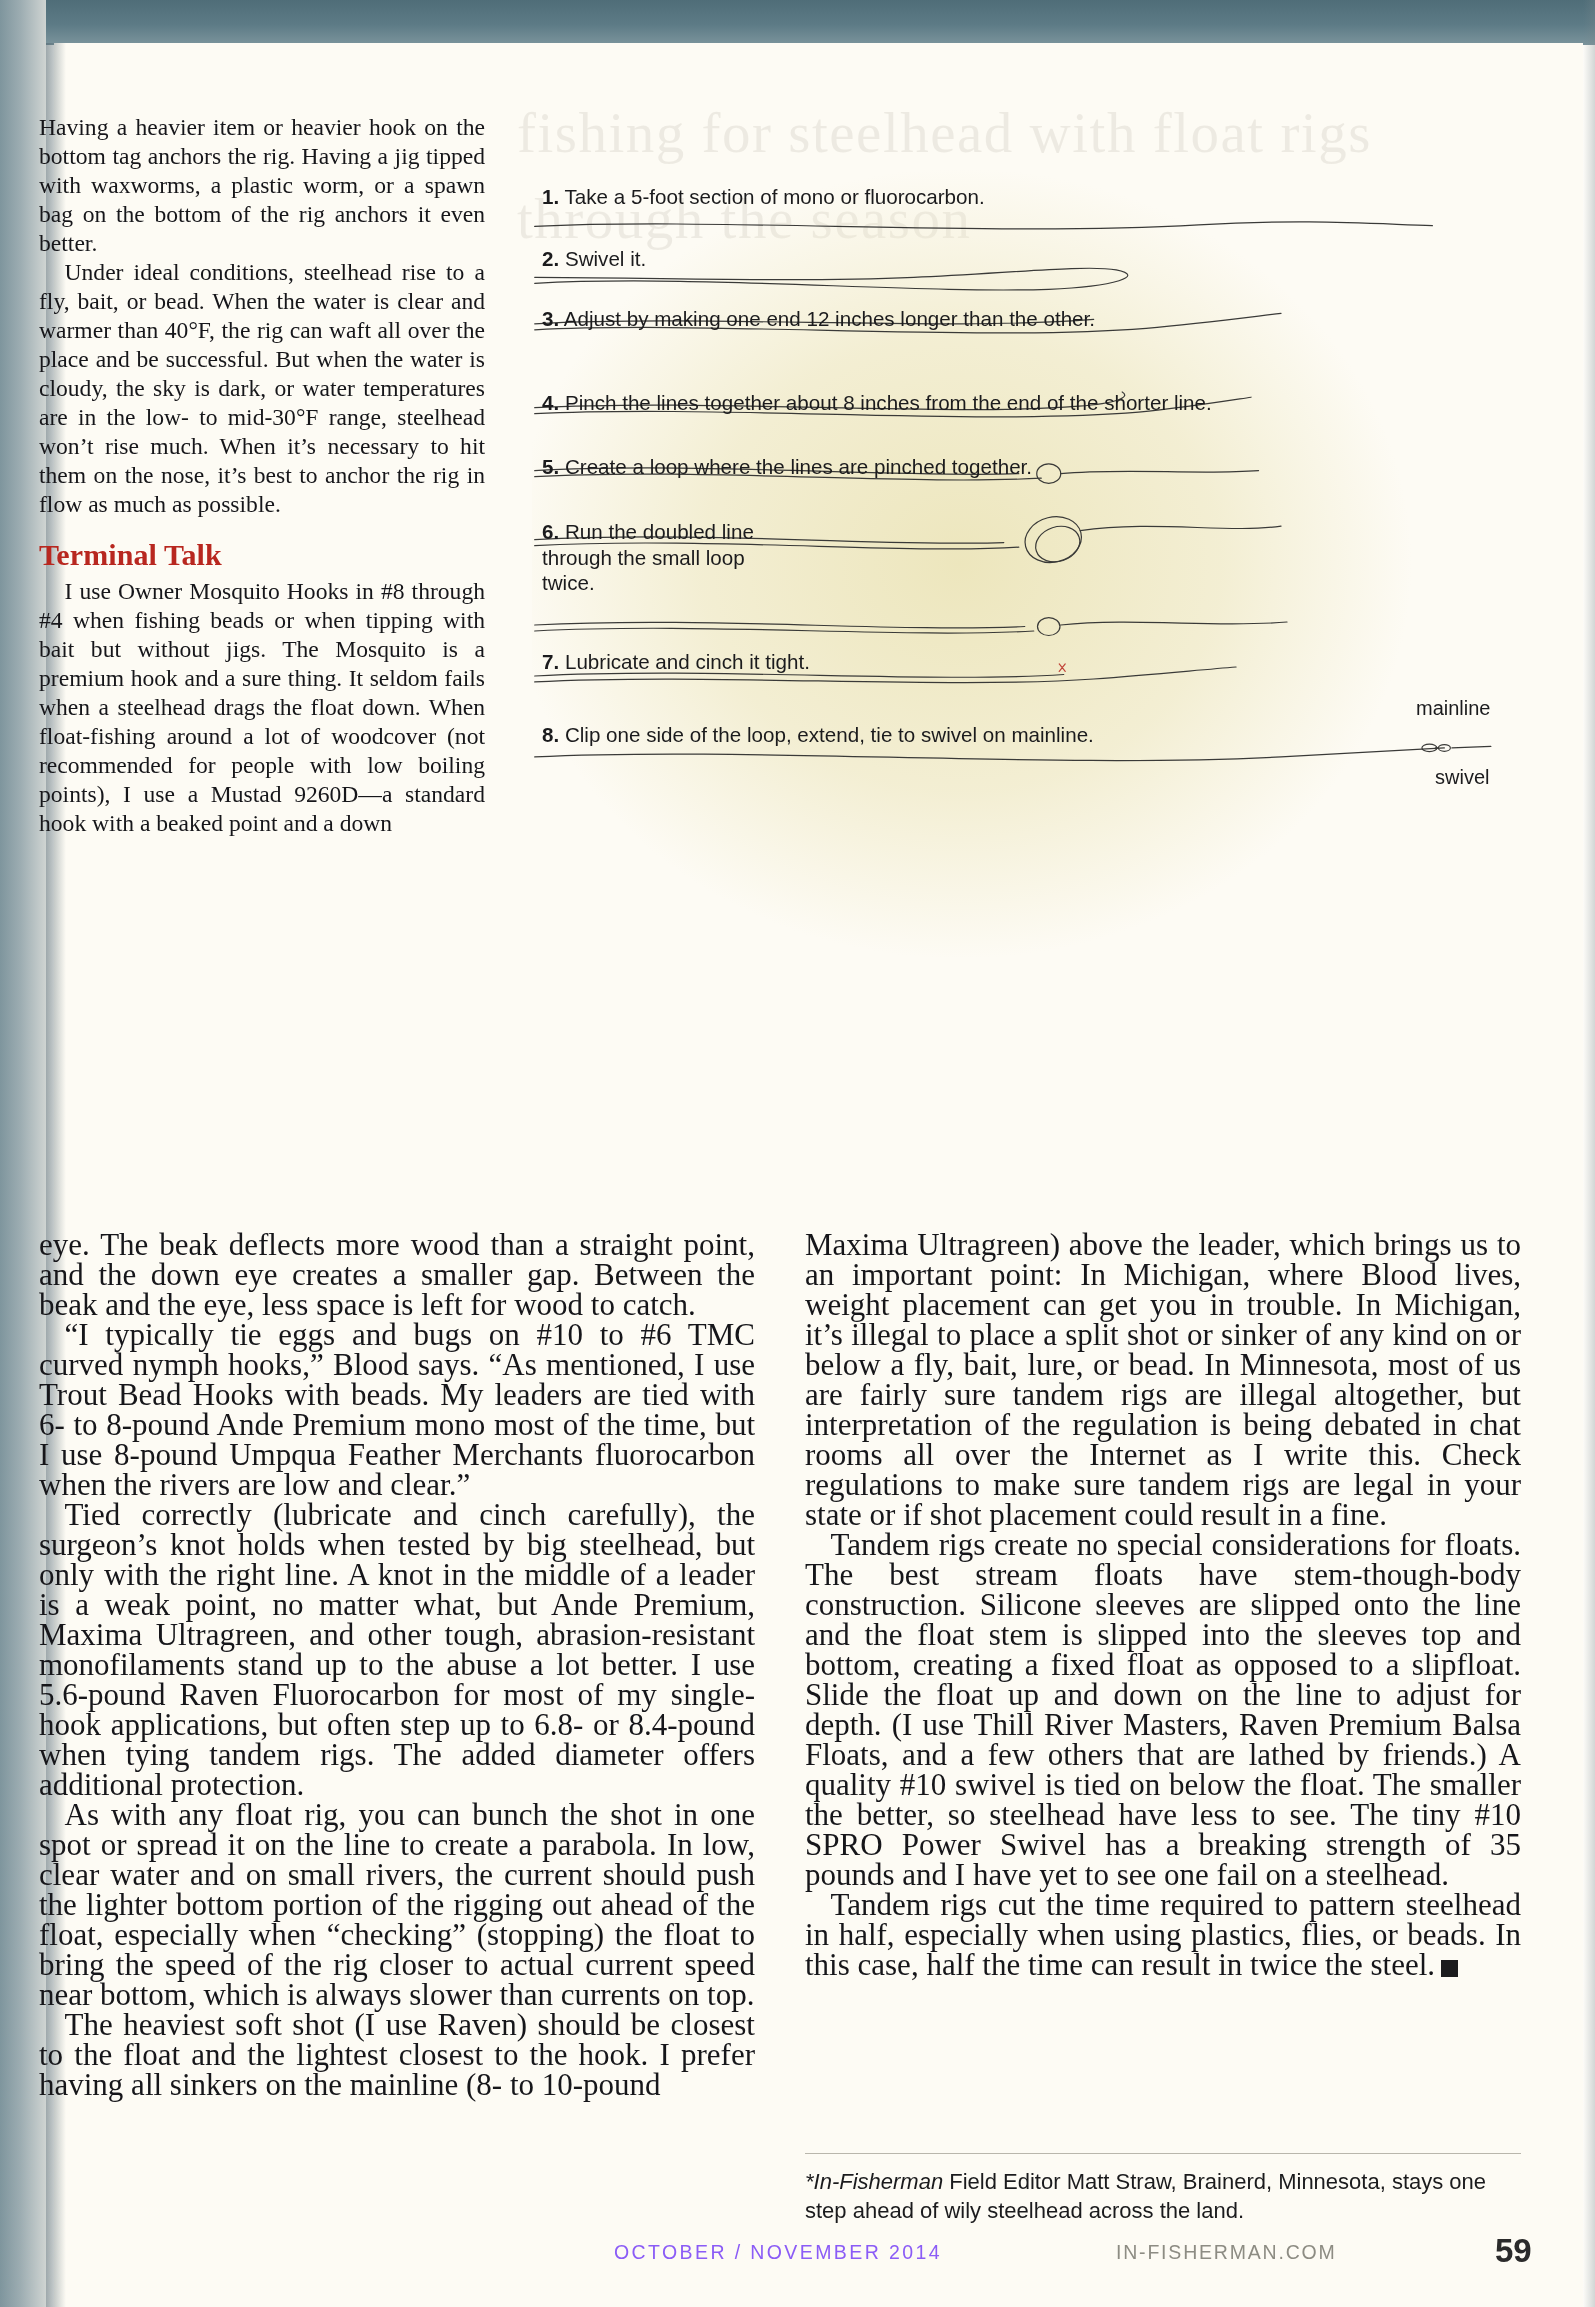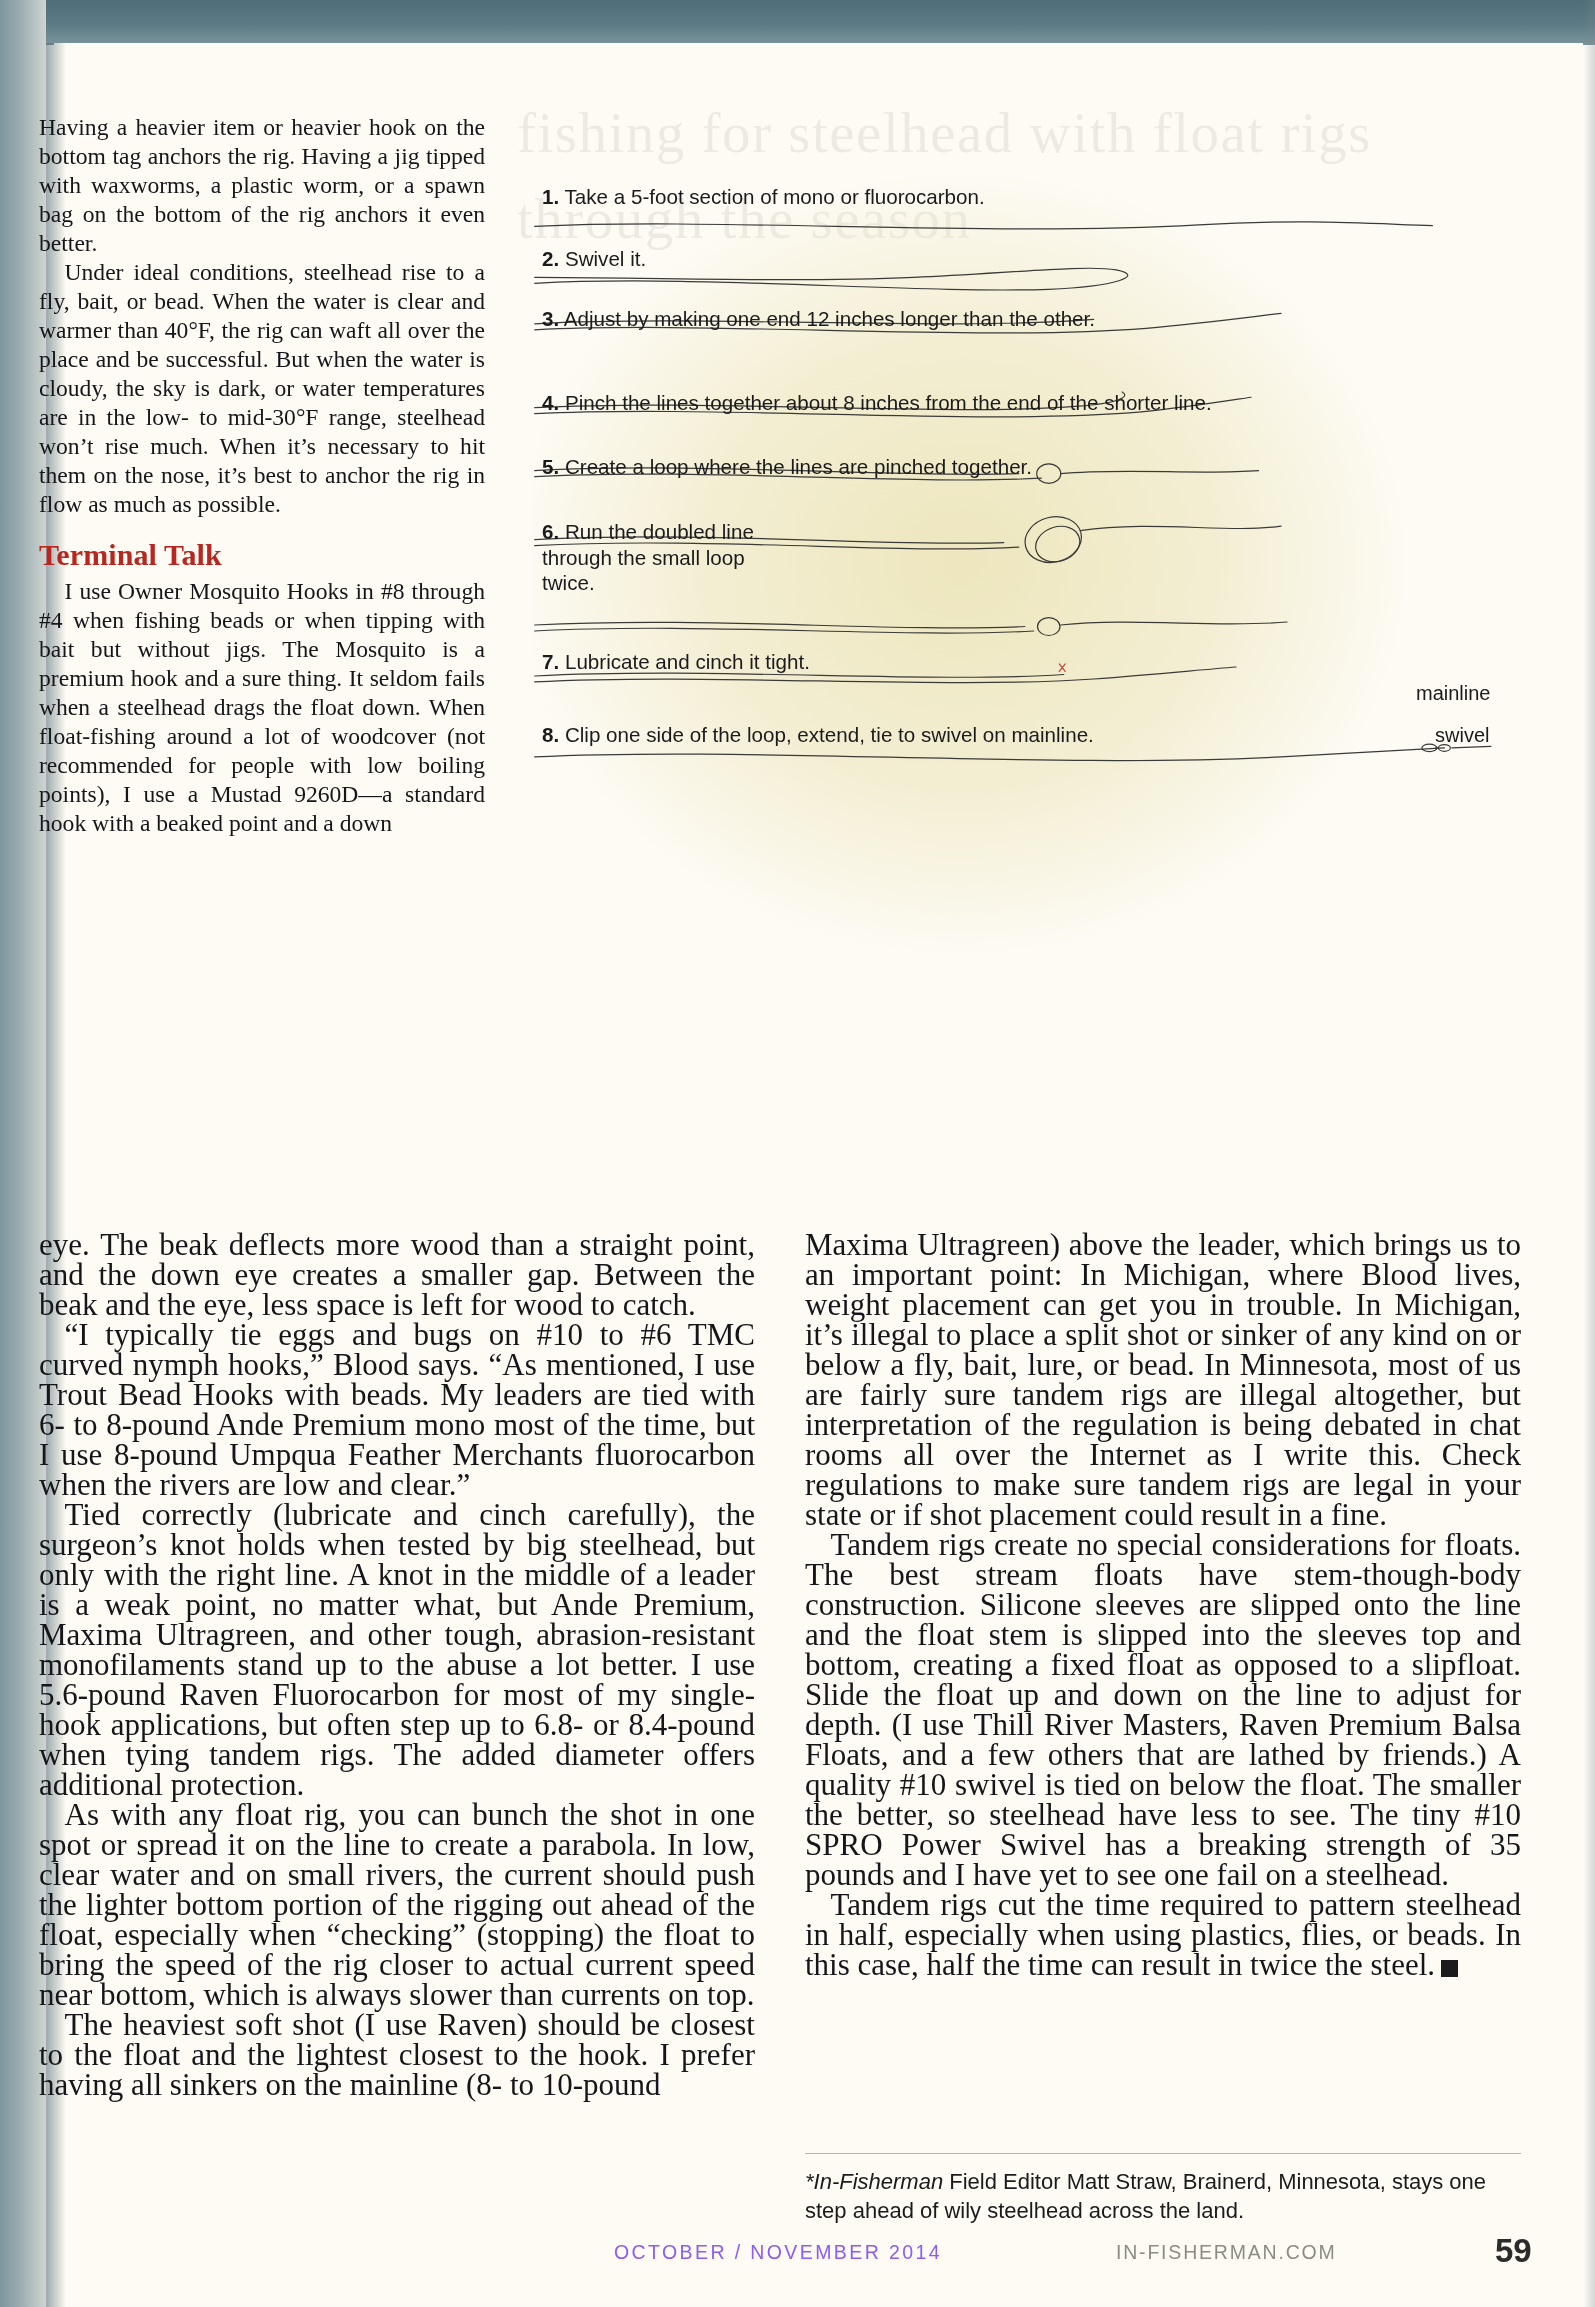--- a/index.html
+++ b/index.html
@@ -129,20 +129,21 @@
     color: #1b1b1d;
     white-space: nowrap;
   }
   .step b { font-weight: bold; }
   .step.wrap { white-space: normal; width: 322px; }
   .fig-label {
     position: absolute;
     font-family: "Liberation Sans", sans-serif;
     font-size: 20px;
     color: #1b1b1d;
+    margin-top: 15px;
   }
   .fig-svg {
     position: absolute;
     top: 0; left: 0;
     width: 1021px; height: 1124px;
   }
 
   
   .lower {
     position: absolute;
@@ -294,21 +295,21 @@
 
       <div class="step" style="top:364px; left:18px;"><b>5.</b> <span>Create a loop where the lines are pinched together.</span></div>
 
       <div class="step wrap" style="top:429px; left:18px; width:247px;"><b>6.</b> <span>Run the doubled line through the small loop twice.</span></div>
 
       <div class="step" style="top:559px; left:18px;"><b>7.</b> <span>Lubricate and cinch it tight.</span></div>
 
       <div class="step" style="top:632px; left:18px;"><b>8.</b> <span>Clip one side of the loop, extend, tie to swivel on mainline.</span></div>
 
       <div class="fig-label" style="top:592px; left:892px;">mainline</div>
-      <div class="fig-label" style="top:634px; left:911px;">swivel</div>
+      <div class="fig-label" style="top:661px; left:911px;">swivel</div>
     </div>
   </div>
 
   <div class="lower">
 
     <div class="col col-a">
       <p class="body-p first">eye. The beak deflects more wood than a straight point, and the down eye creates a smaller gap. Between the beak and the eye, less space is left for wood to catch.</p>
       <p class="body-p">“I typically tie eggs and bugs on #10 to #6 TMC curved nymph hooks,” Blood says. “As mentioned, I use Trout Bead Hooks with beads. My leaders are tied with 6- to 8-pound Ande Premium mono most of the time, but I use 8-pound Umpqua Feather Merchants fluorocarbon when the rivers are low and clear.”</p>
       <p class="body-p">Tied correctly (lubricate and cinch carefully), the surgeon’s knot holds when tested by big steelhead, but only with the right line. A knot in the middle of a leader is a weak point, no matter what, but Ande Premium, Maxima Ultragreen, and other tough, abrasion-resistant monofilaments stand up to the abuse a lot better. I use 5.6-pound Raven Fluorocarbon for most of my single-hook applications, but often step up to 6.8- or 8.4-pound when tying tandem rigs. The added diameter offers additional protection.</p>
       <p class="body-p">As with any float rig, you can bunch the shot in one spot or spread it on the line to create a parabola. In low, clear water and on small rivers, the current should push the lighter bottom portion of the rigging out ahead of the float, especially when “checking” (stopping) the float to bring the speed of the rig closer to actual current speed near bottom, which is always slower than currents on top.</p>

